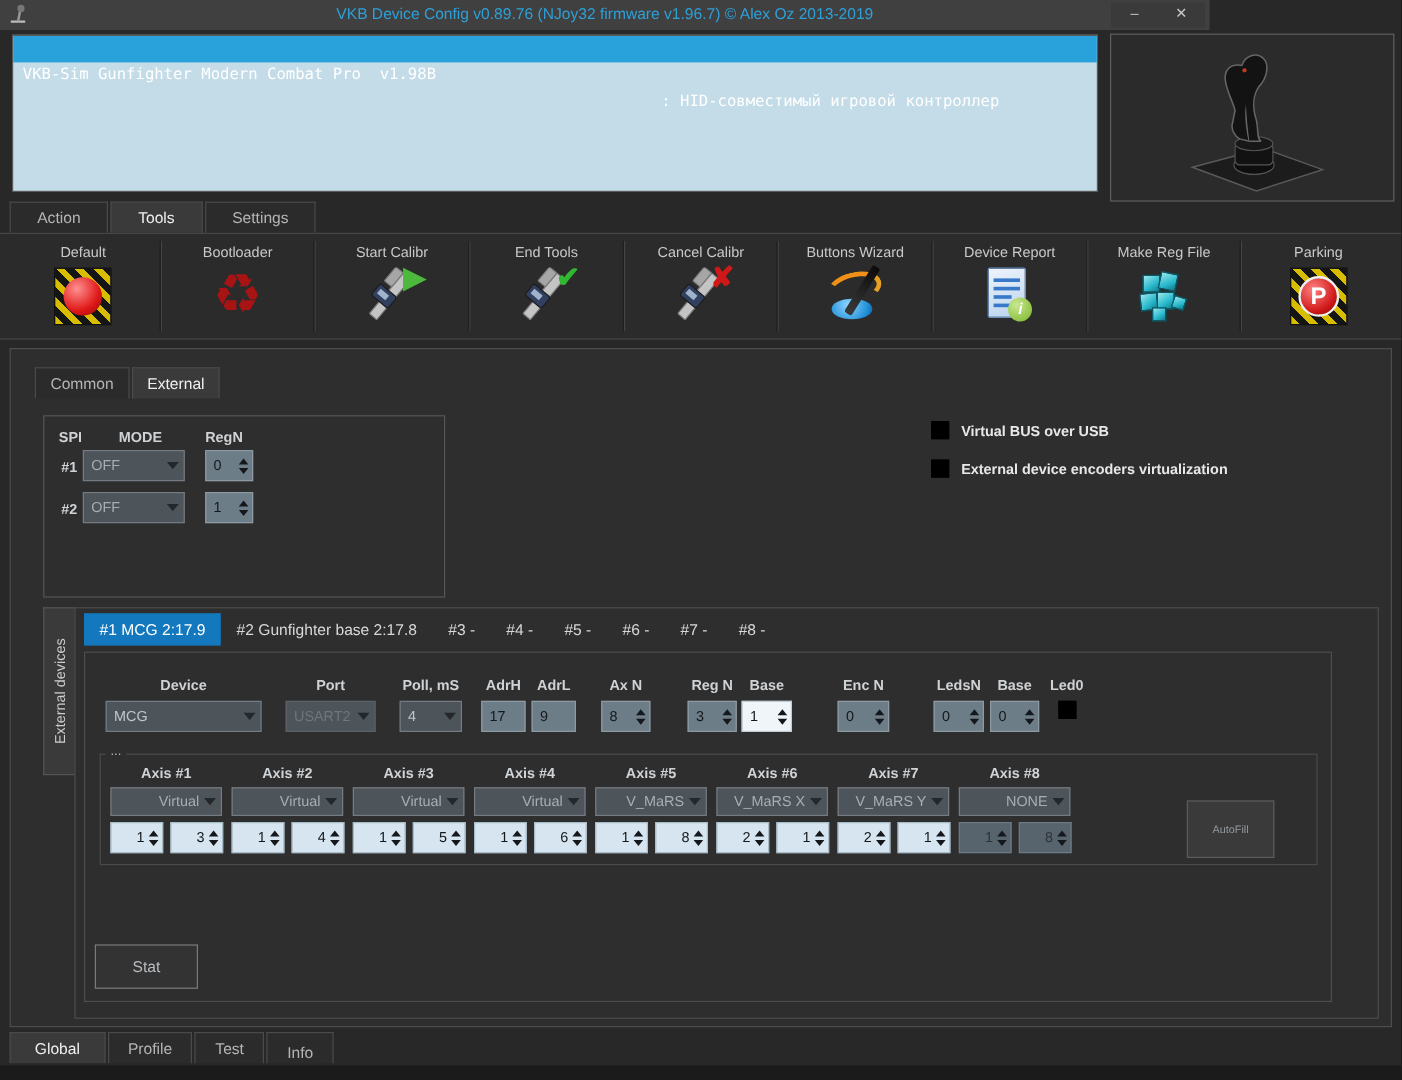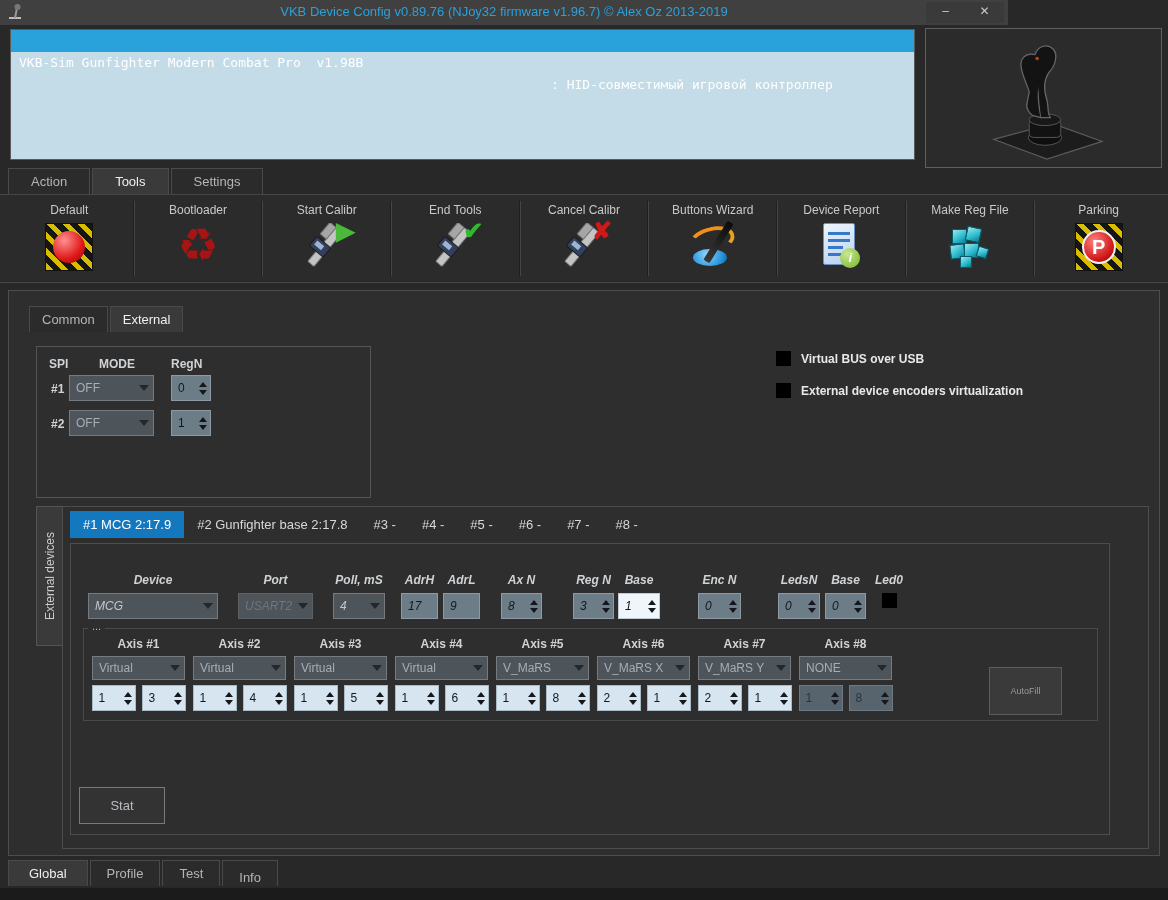--- a/index.html
+++ b/index.html
@@ -79,26 +79,26 @@
   .opt span { color:#e8e8e8; font-size:12px; font-weight:bold; }
   
   #ext-group { position:absolute; left:27px; top:215px; width:1113px; height:343px; }
   #ext-vtab { position:absolute; left:0; top:0; width:26px; height:140px; background:#3a3a3a; border:1px solid #555; border-right:none; display:flex; align-items:center; justify-content:center; }
   #ext-vtab span { writing-mode:vertical-rl; transform:rotate(180deg); color:#cdcdcd; font-size:12px; white-space:nowrap; }
   #ext-inner { position:absolute; left:26px; top:0; right:0; bottom:0; border:1px solid #4d4d4d; }
   #dev-tabs { position:absolute; left:7px; top:4px; display:flex; }
   .dtab { height:27px; line-height:27px; padding:0 13px; color:#d8d8d8; font-size:13px; }
   .dtab.selected { background:#1478be; color:#fff; }
   #dev-panel { position:absolute; left:7px; top:36px; width:1040px; height:292px; border:1px solid #4d4d4d; }
-  .fcol { position:absolute; top:29px;font-style:italic; }
+  .fcol { position:absolute; top:20px; }
   .fcol .flabel { display:block; text-align:center; color:#cfd3d6; font-size:12px; font-weight:bold; margin-bottom:6px; white-space:nowrap; }
   
   #axis-box { position:absolute; left:12px; top:84px; width:1015px; height:93px; border:1px solid #4a4a4a; }
   #axis-legend { position:absolute; top:-9px; left:4px; background:#2e2e2e; padding:0 4px; color:#b8b8b8; font-size:11px; }
-  .axis-cols { position:absolute; left:6px; top:8px; display:flex; gap:4px; }
+  .axis-cols { position:absolute; left:6px; top:8px; display:flex; gap:4px;text-align:right; }
   .axis-col { width:97px; display:flex; flex-direction:column; align-items:center; }
   .axis-col .alabel { color:#cfd3d6; font-size:12px; font-weight:bold; margin-bottom:5px; }
   .axis-col .dd { width:93px; height:24px; margin-bottom:5px; }
   .axis-spins { display:flex; gap:6px; }
   .axis-spins .spin { width:44px; }
   #autofill-btn { position:absolute; right:35px; top:38px; width:73px; height:48px; background:#3a3a3a; border:1px solid #5c5c5c; color:#939a9f; font-size:9px; text-align:center; line-height:46px; }
   #stat-btn { position:absolute; left:8px; top:243px; width:86px; height:37px; background:#333; border:1px solid #7a7a7a; color:#b8bcc0; font-size:13px; text-align:center; line-height:35px; }
   
   #bottom-tabs { left:8px; top:860px; }
   #bottom-strip { position:absolute; left:0; top:888px; width:1168px; height:12px; background:#1b1b1b; }

